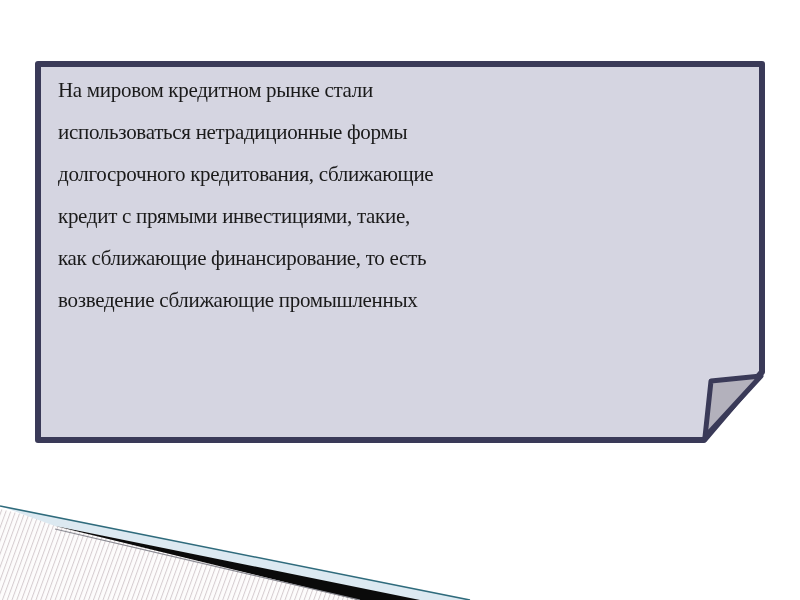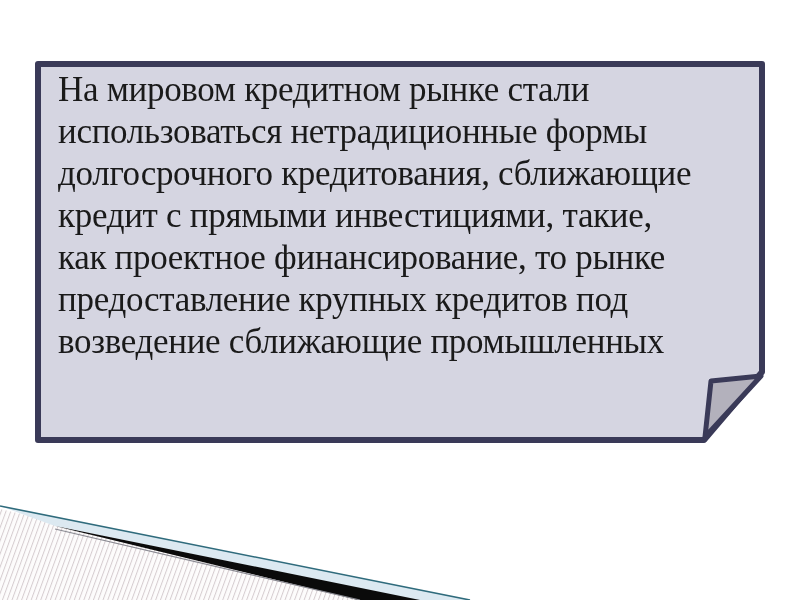--- a/index.html
+++ b/index.html
@@ -22,21 +22,21 @@
     width: 800px;
     height: 600px;
     pointer-events: none;
   }
   .textbox-text {
     position: absolute;
     left: 58px;
     top: 69px;
     width: 665px;
     color: #1a1a1a;
-    font-size: 35px;
+    font-size: 21px;
     line-height: 42px;
     letter-spacing: -0.3px;
   }
   .text-line {
     white-space: nowrap;
   }
 </style>
 </head>
 <body>
 
@@ -45,22 +45,21 @@
   <svg class="layer" viewBox="0 0 800 600">
     <path d="M38 64 H762 V372 L704 440 H38 Z" stroke-width="6" stroke-linejoin="round" stroke="#3a3a58" fill="#d5d5e1"></path>
     <polygon points="761,376 711,381 705,437" stroke-width="5" stroke-linejoin="round" stroke="#3a3a58" fill="#b3b1bc"></polygon>
   </svg>
 
   <div class="textbox-text">
     <div class="text-line">На мировом кредитном рынке стали</div>
     <div class="text-line">использоваться нетрадиционные формы</div>
     <div class="text-line">долгосрочного кредитования, сближающие</div>
     <div class="text-line">кредит с прямыми инвестициями, такие,</div>
-    <div class="text-line">как проектное финансирование, то рынке</div>
-    <div class="text-line">предоставление крупных кредитов под</div>
+    <div class="text-line">как сближающие финансирование, то есть</div>
     <div class="text-line">возведение сближающие промышленных</div>
   </div>
 
   <svg class="layer" viewBox="0 0 800 600">
     <defs>
       <pattern id="hatch" patternUnits="userSpaceOnUse" width="4.5" height="4.5" patternTransform="rotate(20)">
         <rect x="0" y="0" width="4.5" height="4.5" fill="#fdfcfc"></rect>
         <line x1="0.5" y1="0" x2="0.5" y2="4.5" stroke-width="1" stroke="#d6cdd0"></line>
       </pattern>
     </defs>

